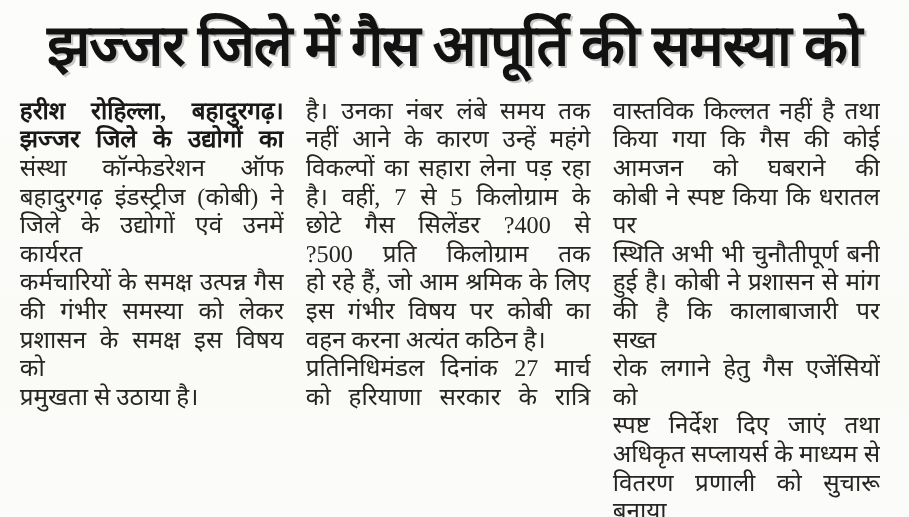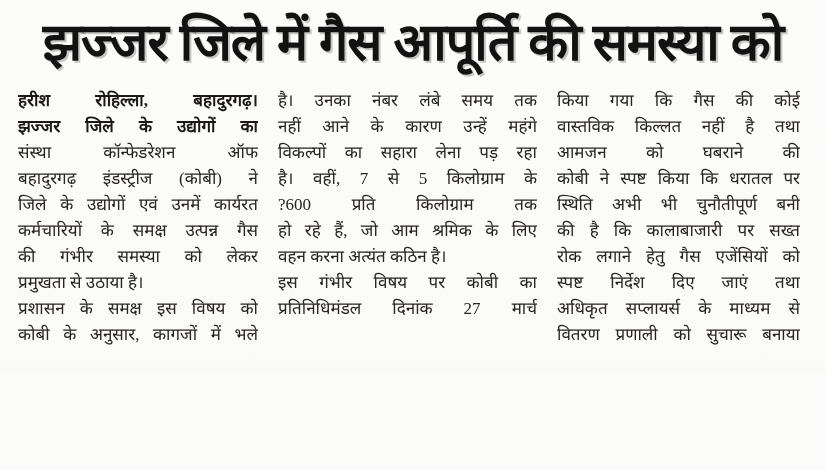--- a/index.html
+++ b/index.html
@@ -30,21 +30,21 @@
     text-shadow: 2px 2px 0 rgba(60,60,60,0.28);
   }
   .body-columns {
     display: grid;
     grid-template-columns: 240px 259px 243px;
     column-gap: 20px;
     padding: 15px 26px 0 18px;
   }
   .col { overflow: hidden; }
   .line {
-    font-size: 17px;
+    font-size: 22px;
     line-height: 26px;
     color: #272522;
     text-align: justify;
     text-align-last: justify;
     white-space: normal;
     letter-spacing: 0px;
   }
   .line.bold { font-weight: 700; color: #1a1917; }
   .line.para-end { text-align-last: left; }
 </style>
@@ -57,41 +57,43 @@
   </div>
   <div class="body-columns">
     <div class="col">
         <div class="line bold">हरीश रोहिल्ला, बहादुरगढ़।</div>
         <div class="line bold">झज्जर जिले के उद्योगों का</div>
         <div class="line">संस्था कॉन्फेडरेशन ऑफ</div>
         <div class="line">बहादुरगढ़ इंडस्ट्रीज (कोबी) ने</div>
         <div class="line">जिले के उद्योगों एवं उनमें कार्यरत</div>
         <div class="line">कर्मचारियों के समक्ष उत्पन्न गैस</div>
         <div class="line">की गंभीर समस्या को लेकर</div>
+        <div class="line">प्रशासन के समक्ष इस विषय को</div>
         <div class="line para-end">प्रमुखता से उठाया है।</div>
-        <div class="line">प्रशासन के समक्ष इस विषय को</div>
-        <div class="line">कोबी के अनुसार, कागजों में भले</div>
       </div>
     <div class="col">
         <div class="line">है। उनका नंबर लंबे समय तक</div>
         <div class="line">नहीं आने के कारण उन्हें महंगे</div>
         <div class="line">विकल्पों का सहारा लेना पड़ रहा</div>
         <div class="line">है। वहीं, 7 से 5 किलोग्राम के</div>
-        <div class="line">?600 प्रति किलोग्राम तक</div>
+        <div class="line">छोटे गैस सिलेंडर ?400 से</div>
+        <div class="line">?500 प्रति किलोग्राम तक</div>
         <div class="line">हो रहे हैं, जो आम श्रमिक के लिए</div>
+        <div class="line">इस गंभीर विषय पर कोबी का</div>
         <div class="line para-end">वहन करना अत्यंत कठिन है।</div>
-        <div class="line">इस गंभीर विषय पर कोबी का</div>
         <div class="line">प्रतिनिधिमंडल दिनांक 27 मार्च</div>
+        <div class="line">को हरियाणा सरकार के रात्रि</div>
       </div>
     <div class="col">
+        <div class="line">वास्तविक किल्लत नहीं है तथा</div>
         <div class="line">किया गया कि गैस की कोई</div>
-        <div class="line">वास्तविक किल्लत नहीं है तथा</div>
         <div class="line">आमजन को घबराने की</div>
         <div class="line">कोबी ने स्पष्ट किया कि धरातल पर</div>
         <div class="line">स्थिति अभी भी चुनौतीपूर्ण बनी</div>
+        <div class="line">हुई है। कोबी ने प्रशासन से मांग</div>
         <div class="line">की है कि कालाबाजारी पर सख्त</div>
         <div class="line">रोक लगाने हेतु गैस एजेंसियों को</div>
         <div class="line">स्पष्ट निर्देश दिए जाएं तथा</div>
         <div class="line">अधिकृत सप्लायर्स के माध्यम से</div>
         <div class="line">वितरण प्रणाली को सुचारू बनाया</div>
       </div>
   </div>
 </div>
 
 </body></html>

